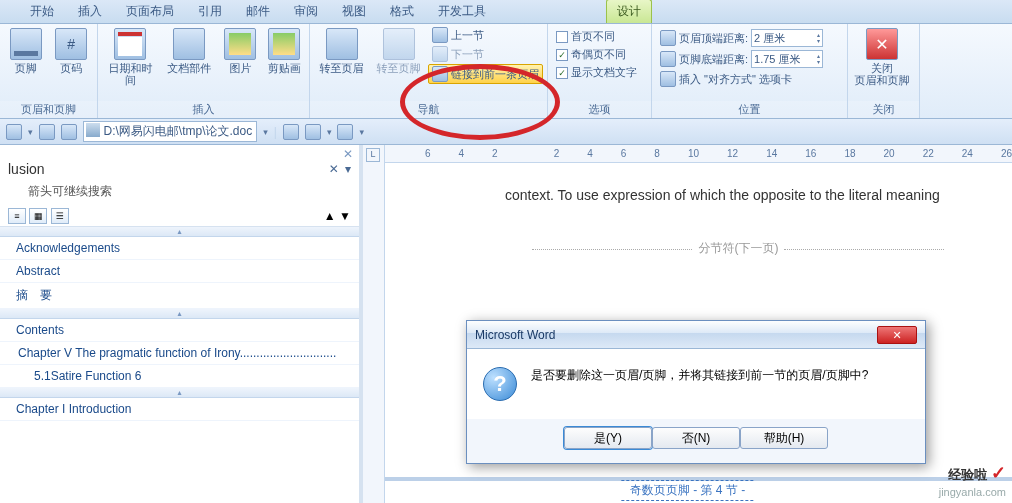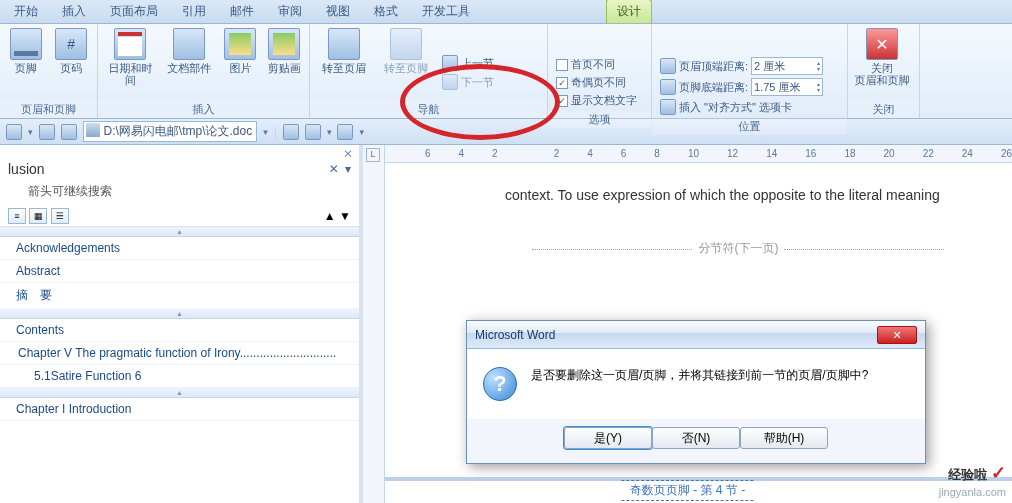--- a/index.html
+++ b/index.html
@@ -1,32 +1,32 @@
 <!DOCTYPE html>
 <html><head>
 <meta charset="utf-8">
 <style>
   * { box-sizing: border-box; margin: 0; padding: 0; font-family: "Microsoft YaHei", "SimSun", sans-serif; }
   body { width: 1012px; height: 503px; background: #fff; overflow: hidden; position: relative; font-size: 12px; }
 
   
-  .tabs { height: 24px; display: flex; align-items: flex-end; padding-left: 4px; gap: 4px; background: linear-gradient(#dbe8f7,#c8dcf0); border-bottom: 1px solid #9bb7d6; }
+  .tabs { height: 24px; display: flex; align-items: flex-end; padding-left: 20px; gap: 4px; background: linear-gradient(#dbe8f7,#c8dcf0); border-bottom: 1px solid #9bb7d6; }
   .tab { padding: 3px 10px; color: #3b5a84; cursor: pointer; }
   .tab.context { background: linear-gradient(#e8f6c7,#c9e794); border: 1px solid #9bc24a; border-bottom: none; border-radius: 3px 3px 0 0; color: #3b5a1f; margin-left: auto; margin-right: 360px; }
 
   
   .ribbon { height: 95px; background: linear-gradient(#f5f9fe,#e0ecf9); border-bottom: 1px solid #9bb7d6; display: flex; }
   .group { border-right: 1px solid #c3d6ec; display: flex; flex-direction: column; position: relative; }
   .group-body { flex: 1; display: flex; align-items: flex-start; padding: 2px 4px; gap: 2px; }
   .group-label { text-align: center; font-size: 11px; color: #4a6a94; padding: 1px 0; background: rgba(255,255,255,.2); }
   .big-btn { display: flex; flex-direction: column; align-items: center; width: 44px; padding: 2px; cursor: pointer; color: #3b5a84; justify-content: center; }
   .big-btn .ico { width: 32px; height: 32px; margin-bottom: 2px; }
   .big-btn span { font-size: 11px; text-align: center; line-height: 1.1; }
   .wide-btn { width: 60px; }
-  .vstack { display: flex; flex-direction: column; gap: 1px; margin-top: 28px; }
+  .vstack { display: flex; flex-direction: column; gap: 1px; }
   .small-row { display: flex; align-items: center; gap: 3px; padding: 1px 4px; font-size: 11px; color: #3b5a84; white-space: nowrap; }
   .small-row .sico { width: 16px; height: 16px; }
   .chk { width: 12px; height: 12px; border: 1px solid #7a99c2; background: #fff; display: inline-flex; align-items: center; justify-content: center; font-size: 9px; color: #2a6b2a; }
   .numbox { width: 72px; height: 18px; border: 1px solid #9bb7d6; background: #fff; font-size: 11px; padding: 0 2px; display: inline-flex; align-items: center; justify-content: space-between; }
   .numbox::after { content:"▴\A▾"; white-space:pre; font-size:6px; line-height:6px; color:#5a78a0;}
   .hl { background: linear-gradient(#fff2b0,#ffd24a); border: 1px solid #d9a400; border-radius: 2px; padding: 1px 3px !important; }
 
   
   .qat { height: 26px; background: linear-gradient(#e4eefb,#cfe0f3); border-bottom: 1px solid #9bb7d6; display: flex; align-items: center; padding: 0 6px; gap: 6px; font-size: 12px; color: #3b5a84; }
   .qat .ico16 { width:16px; height:16px; }
@@ -150,20 +150,24 @@
           <span>转至页脚</span>
         </div>
       <div class="vstack">
         <div class="small-row">
             <div class="sico"></div>
             <span>上一节</span>
           </div>
         <div class="small-row" style="opacity:.55">
             <div class="sico"></div>
             <span>下一节</span>
+          </div>
+        <div class="small-row hl">
+            <div class="sico"></div>
+            <span>链接到前一条页眉</span>
           </div>
       </div>
     </div>
     <div class="group-label">导航</div>
   </div>
 
   <div class="group" style="width:104px">
     <div class="group-body">
         <div class="vstack" style="padding-top:2px">
       <div class="small-row">

